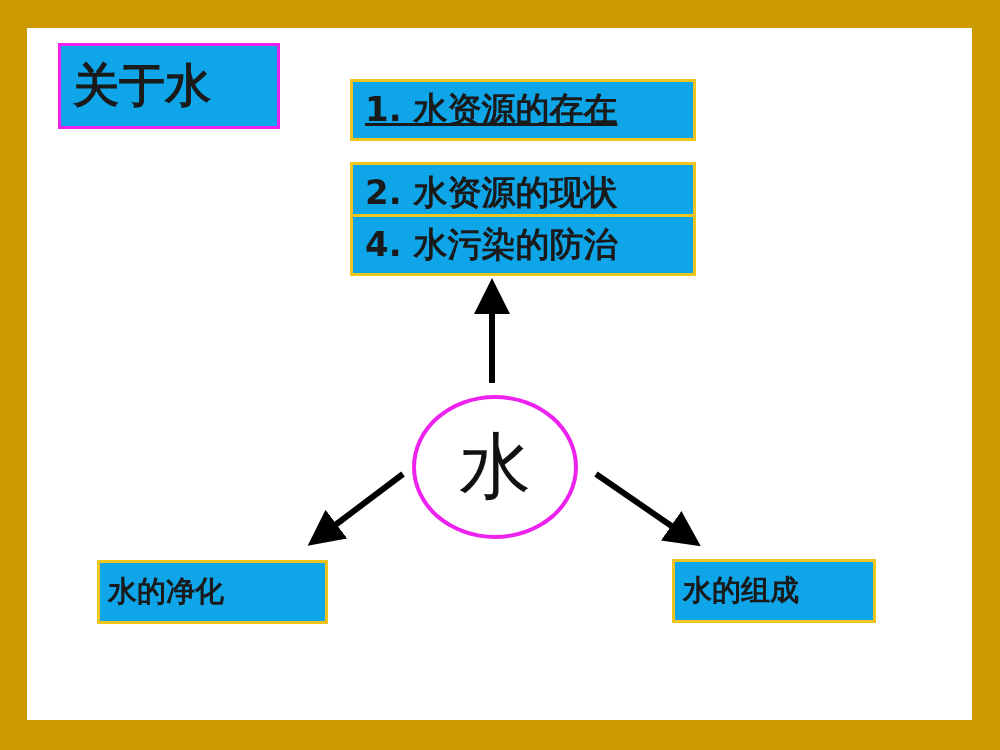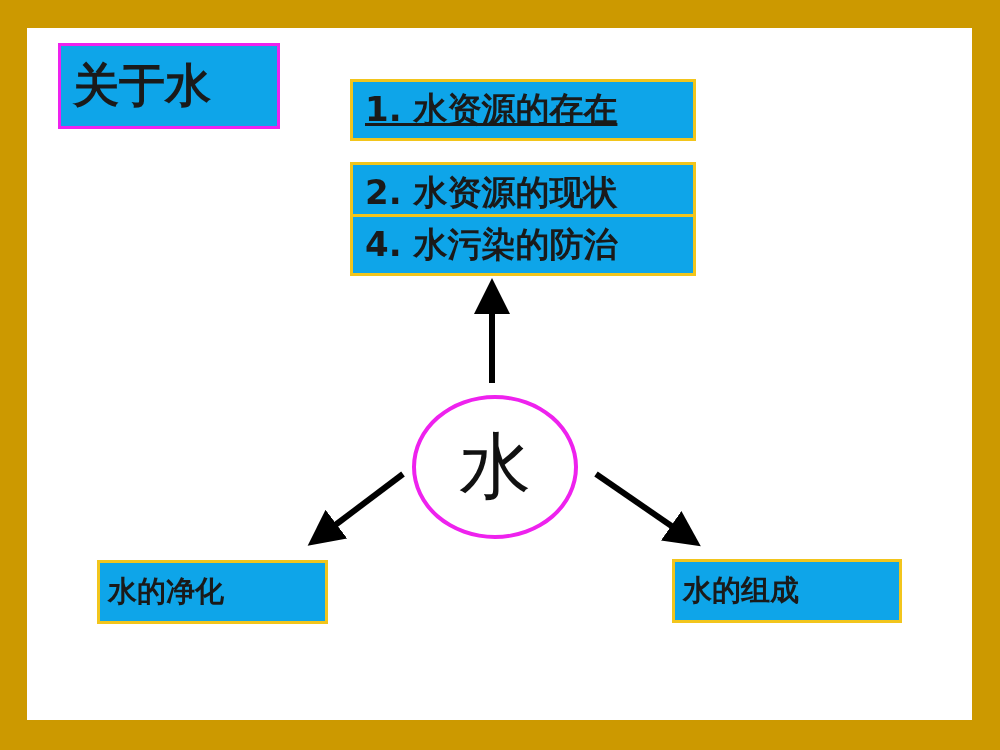--- a/index.html
+++ b/index.html
@@ -9,21 +9,21 @@
   .box { position:absolute; box-sizing:border-box; background:#0ea5e9; display:flex; align-items:center;
          font-weight:bold; color:#1a1a1a; white-space:nowrap; }
   .title-box { left:58px; top:43px; width:222px; height:86px; border:3px solid #ee22ee;
                font-size:46px; padding-left:12px; }
   .topic { left:350px; width:346px; height:62px; border:3px solid #f2c51c; font-size:34px; padding-left:12px; }
   .t1 { top:79px;text-decoration:underline; }
   .t2 { top:144px;margin-top:18px; }
   .t3 { top:214px; }
   .side { height:64px; border:3px solid #f2c51c; font-size:29px; padding-left:8px; }
   .s-left { left:97px; top:560px; width:231px; }
-  .s-right { left:672px; top:559px; width:230px; }
+  .s-right { left:672px; top:559px; width:204px; }
   .center { position:absolute; left:412px; top:395px; width:166px; height:144px; border:4px solid #ee22ee;
             border-radius:50%; box-sizing:border-box; display:flex; align-items:center; justify-content:center;
             font-size:72px; color:#111; font-family:"DejaVu Serif", serif; }
   svg.arrows { position:absolute; left:0; top:0; width:1000px; height:750px; pointer-events:none; }
 </style>
 </head>
 <body>
 
 <div class="slide"></div>
 

